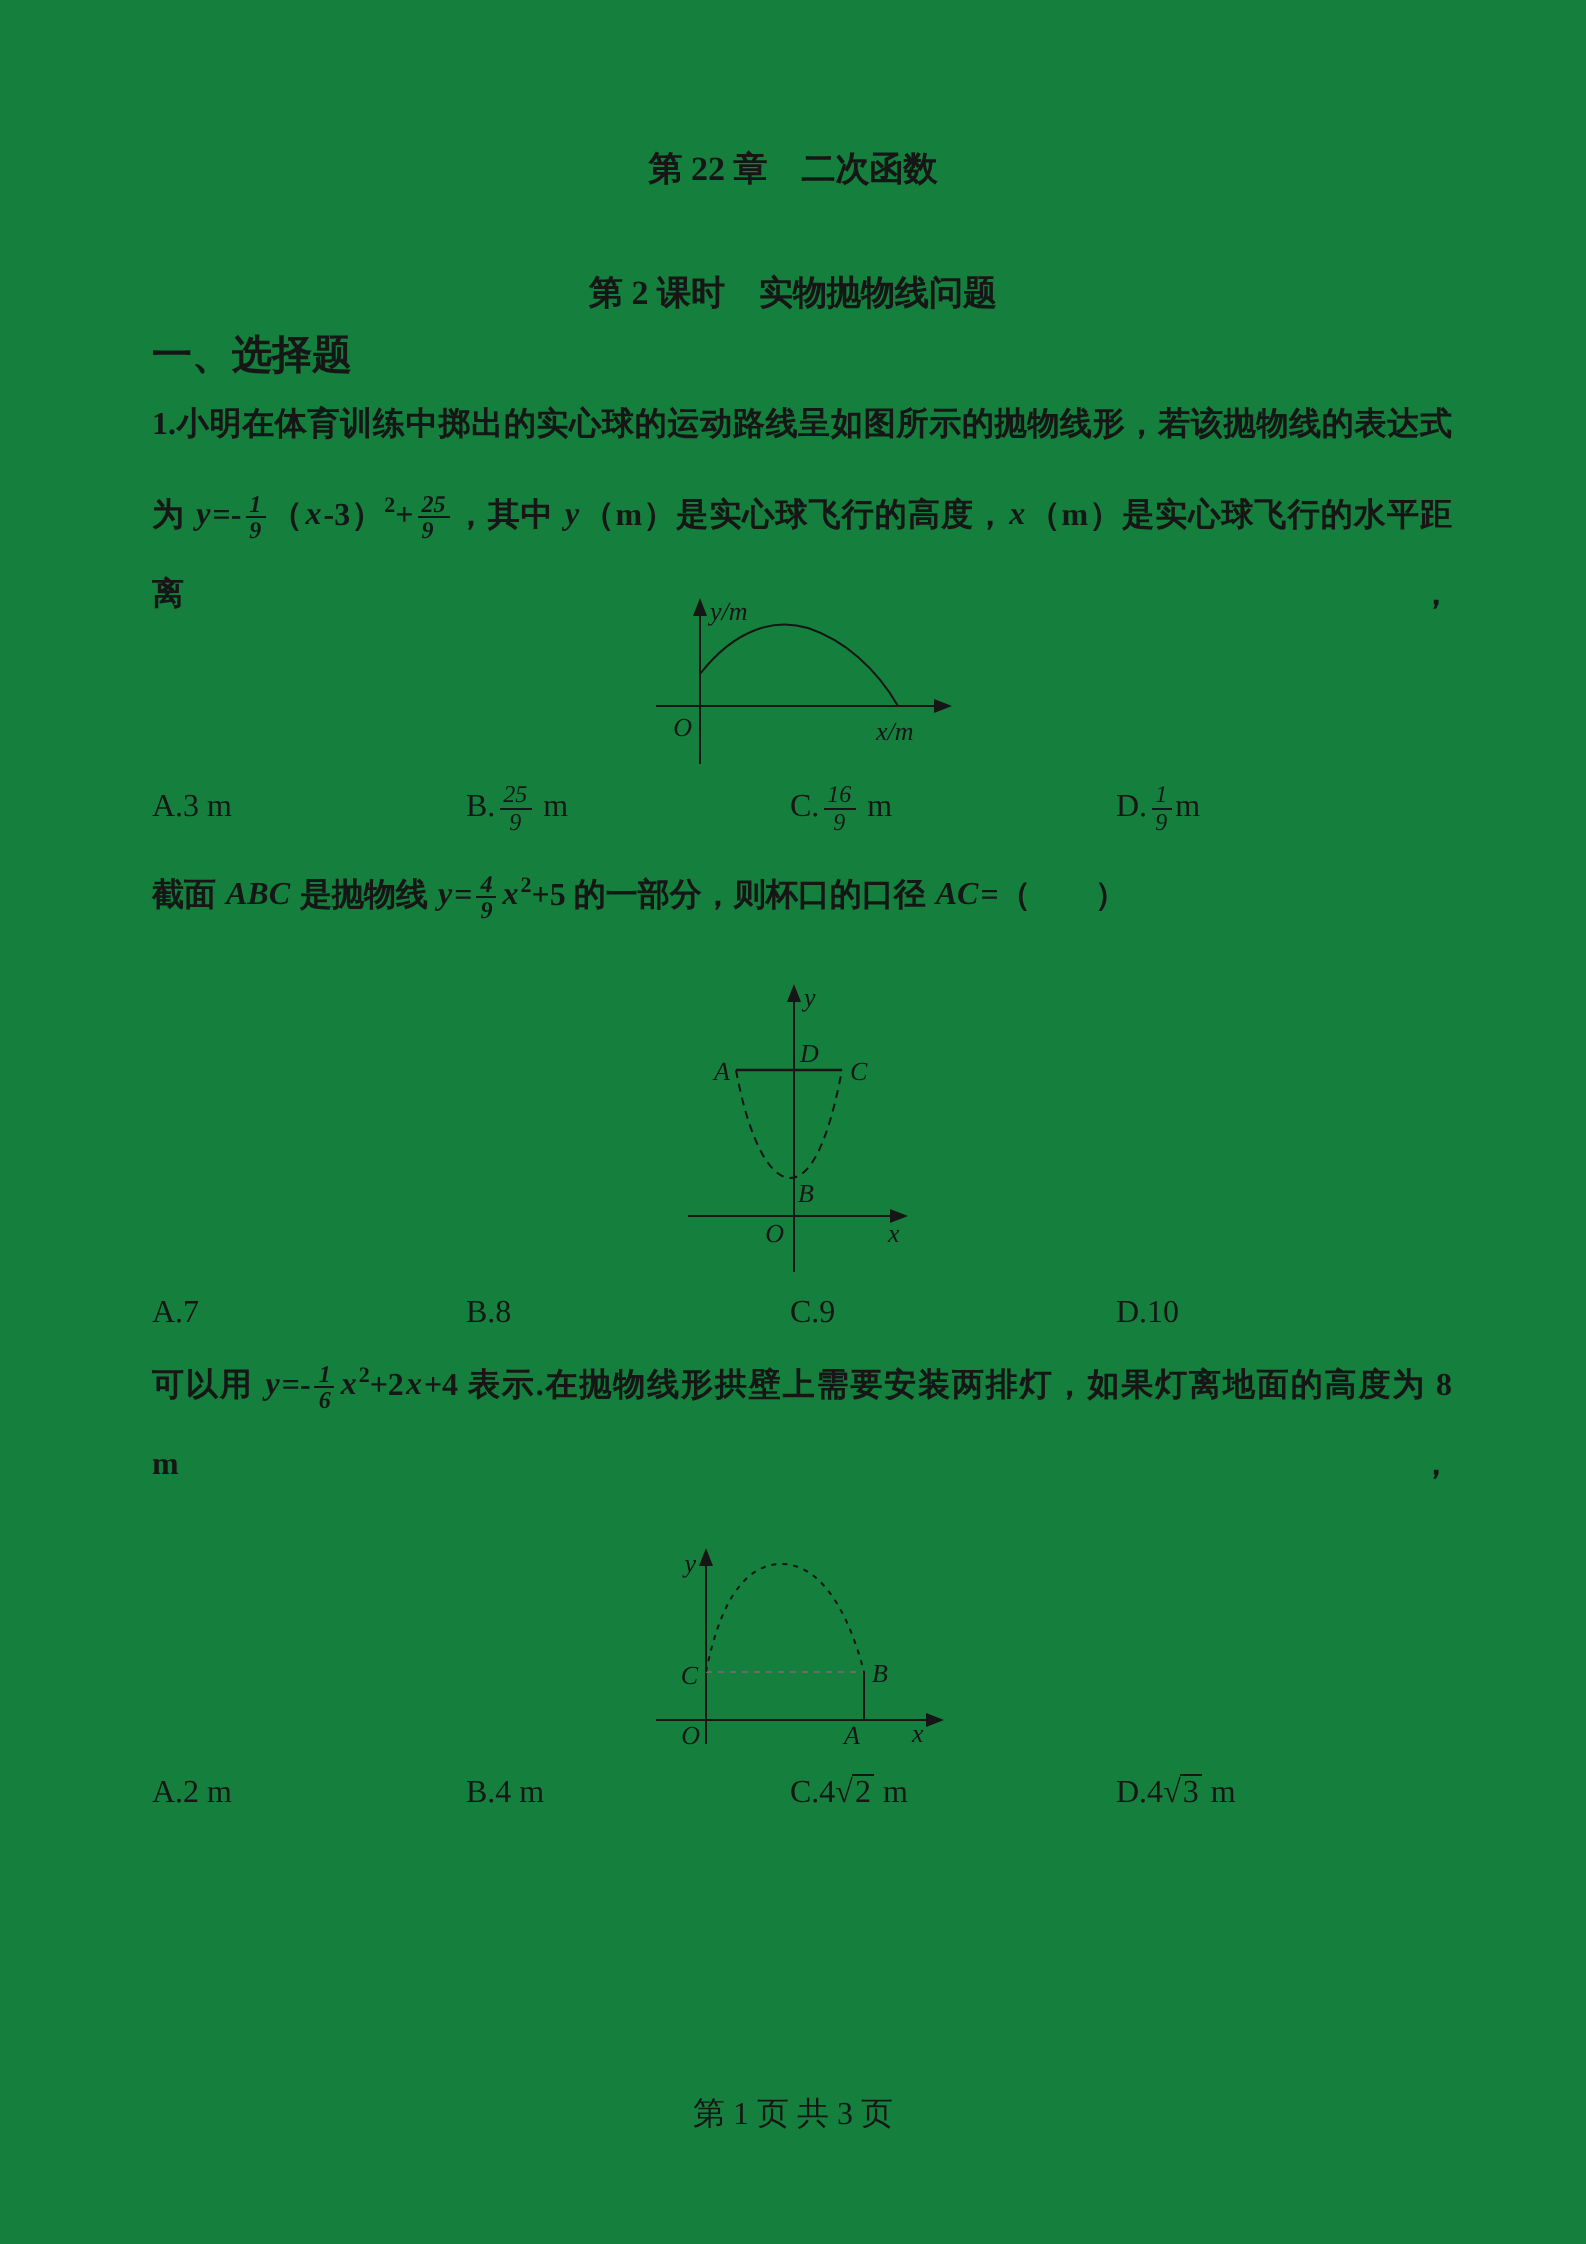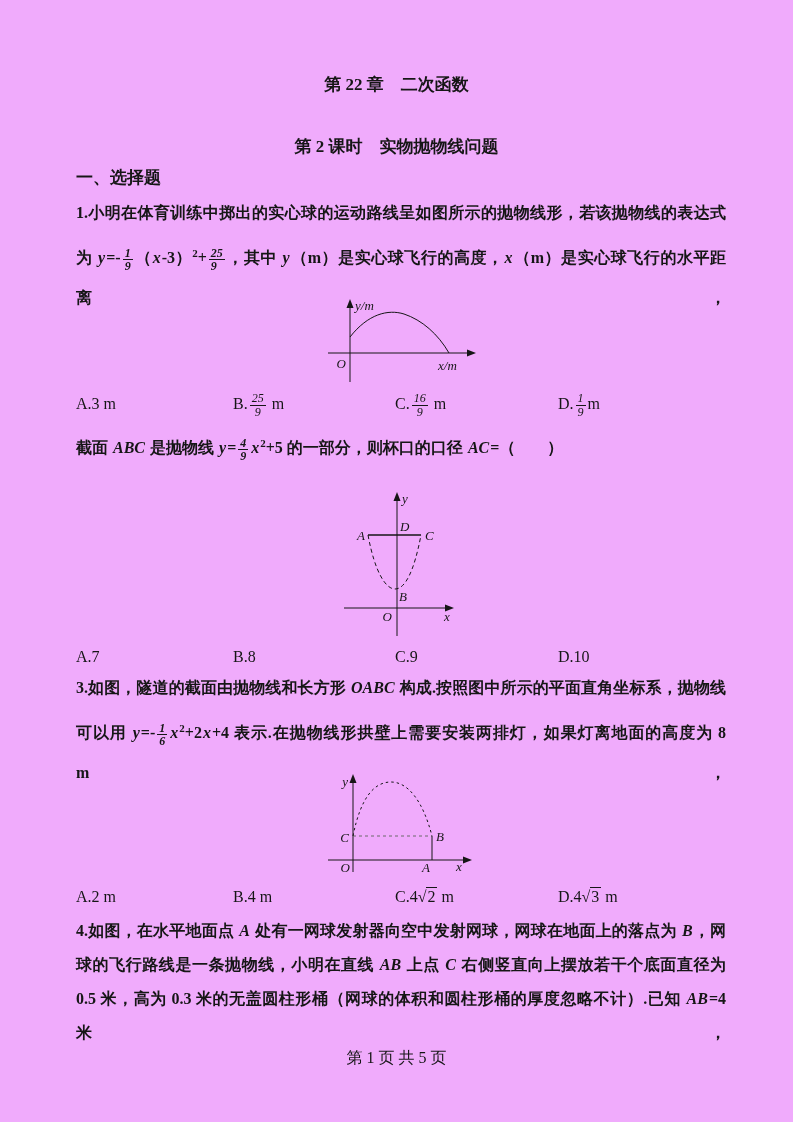--- a/index.html
+++ b/index.html
@@ -1,24 +1,24 @@
 <!DOCTYPE html>
 <html><head>
 <meta charset="utf-8">
 <style>
   html,body { margin:0; padding:0; background:#ffffff; }
   .page {
     position:relative; width:793px; height:1122px; margin:0 auto;
-    background:#f0abfc; color:#161616; overflow:hidden;
+    background:#15803d; color:#161616; overflow:hidden;
     font-family:"Liberation Serif","DejaVu Serif",serif;
     font-size:16px;
   }
   .abs { position:absolute; }
   .title { left:0; width:793px; text-align:center; font-weight:bold; font-size:17px; height:22px; line-height:22px; }
-  .section-heading { left:76px; font-weight:bold; font-size:17px; height:22px; line-height:22px; }
+  .section-heading { left:76px; font-weight:bold; font-size:20px; height:22px; line-height:22px; }
   .qblock { left:76px; width:650px; }
   .qline { line-height:40px;font-weight:bold; }
   .qline.full { text-align:justify; text-align-last:justify; }
   .lh34 .qline { line-height:34px; }
   .lh38 .qline { line-height:38px; }
   .mi { font-style:italic; padding:0 1px; font-family:"Liberation Serif","DejaVu Serif",serif; }
   sup { font-size:11px; }
   .frac { display:inline-block; vertical-align:middle; text-align:center; line-height:1.05; font-size:12px; margin:0 2px; font-style:italic; }
   .frac .fn { display:block; padding:0 2px; }
   .frac .fd { display:block; border-top:1px solid #161616; padding:0 2px; }
@@ -98,21 +98,20 @@
   </div>
 
   <div class="abs opt-row" style="top:644px; height:26px; line-height:26px">
     <span class="opt o1">A.7</span>
     <span class="opt o2">B.8</span>
     <span class="opt o3">C.9</span>
     <span class="opt o4">D.10</span>
   </div>
 
   <div class="abs qblock" style="top:668px">
-    <div class="qline full"><b>3.</b>如图，隧道的截面由抛物线和长方形 <i class="mi">OABC</i> 构成.按照图中所示的平面直角坐标系，抛物线</div>
     <div class="qline full">可以用 <i class="mi">y</i>=-<span class="frac"><span class="fn">1</span><span class="fd">6</span></span><i class="mi">x</i><sup>2</sup>+2<i class="mi">x</i>+4 表示.在抛物线形拱壁上需要安装两排灯，如果灯离地面的高度为 8 m，</div>
   </div>
 
   <div class="fig" style="left:320px; top:768px">
     <svg width="170" height="115" viewBox="0 0 170 115">
       <g stroke="#161616" stroke-width="1" fill="none">
         <line x1="33" y1="11" x2="33" y2="104"></line>
         <line x1="8" y1="92" x2="148" y2="92"></line>
         <line x1="33" y1="68" x2="112" y2="68" stroke-dasharray="3 3" stroke="#6a6a6a"></line>
         <line x1="112" y1="68" x2="112" y2="92"></line>
@@ -131,21 +130,16 @@
     </svg>
   </div>
 
   <div class="abs opt-row" style="top:882px; height:30px; line-height:30px">
     <span class="opt o1">A.2 m</span>
     <span class="opt o2">B.4 m</span>
     <span class="opt o3">C.4<span class="sqrt">√<span class="rad">2</span></span> m</span>
     <span class="opt o4">D.4<span class="sqrt">√<span class="rad">3</span></span> m</span>
   </div>
 
-  <div class="abs qblock lh34" style="top:914px">
-    <div class="qline full"><b>4.</b>如图，在水平地面点 <i class="mi">A</i> 处有一网球发射器向空中发射网球，网球在地面上的落点为 <i class="mi">B</i>，网</div>
-    <div class="qline full">球的飞行路线是一条抛物线，小明在直线 <i class="mi">AB</i> 上点 <i class="mi">C</i> 右侧竖直向上摆放若干个底面直径为</div>
-    <div class="qline full">0.5 米，高为 0.3 米的无盖圆柱形桶（网球的体积和圆柱形桶的厚度忽略不计）.已知 <i class="mi">AB</i>=4 米，</div>
-  </div>
 
-  <div class="abs footer" style="top:1047px">第 1 页 共 5 页</div>
+  <div class="abs footer" style="top:1047px">第 1 页 共 3 页</div>
 
 </div>
 
 </body></html>

